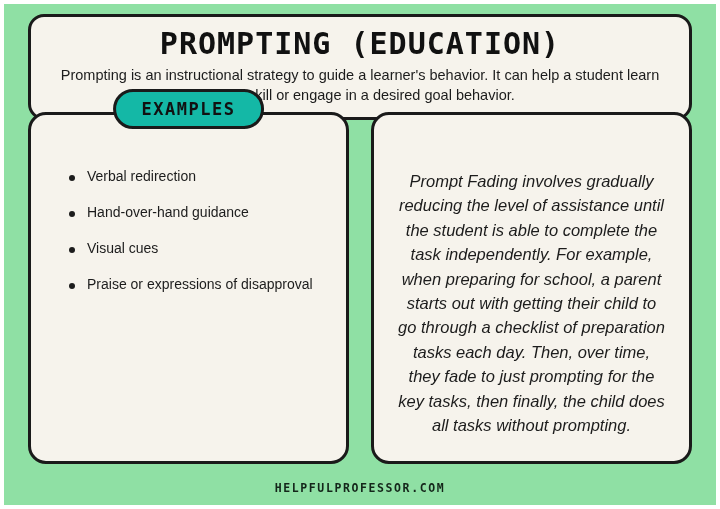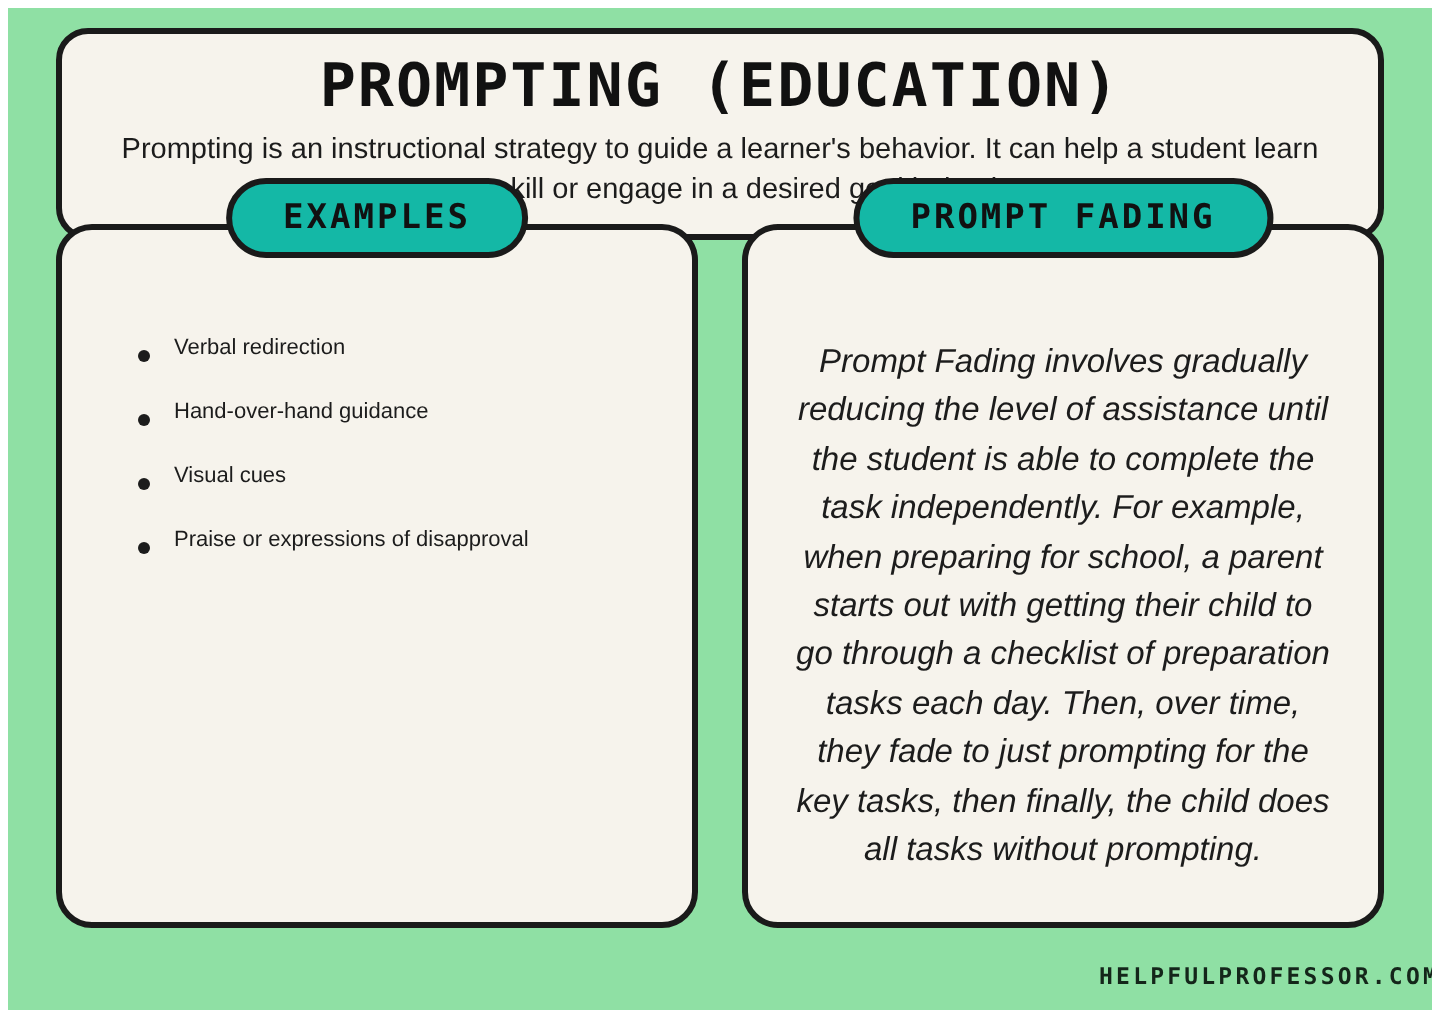--- a/index.html
+++ b/index.html
@@ -98,21 +98,21 @@
     letter-spacing: 1.5px;
     color: #111111;
     white-space: nowrap;
   }
 
   .bullet-list {
     margin: 12px 0 0 0;
     padding: 0 0 0 22px;
     list-style: none;
     font-family: "Liberation Sans", sans-serif;
-    font-size: 11px;
+    font-size: 14px;
     color: #1c1c1c;
   }
   .bullet-list li {
     position: relative;
     padding-left: 18px;
     margin-bottom: 17px;
     line-height: 1.35;
   }
   .bullet-list li::before {
     content: "";
@@ -133,21 +133,21 @@
     text-align: center;
     margin: 14px 6px 0 6px;
     font-style: italic;
   }
 
   .footer {
     position: absolute;
     left: 0;
     right: 0;
     bottom: 14px;
-    text-align: right;
+    text-align: center;
     font-family: "DejaVu Sans Mono", monospace;
     font-weight: bold;
     font-size: 11.5px;
     letter-spacing: 1.6px;
     color: #14261a;
   }
 </style>
 </head>
 <body>
 
@@ -164,21 +164,20 @@
       <div class="panel-header">EXAMPLES</div>
       <ul class="bullet-list">
         <li>Verbal redirection</li>
         <li>Hand-over-hand guidance</li>
         <li>Visual cues</li>
         <li>Praise or expressions of disapproval</li>
       </ul>
     </div>
 
     <div class="panel">
-      <div class="panel-header">PROMPT FADING</div>
       <div class="body-text">Prompt Fading involves gradually reducing the level of assistance until the student is able to complete the task independently. For example, when preparing for school, a parent starts out with getting their child to go through a checklist of preparation tasks each day. Then, over time, they fade to just prompting for the key tasks, then finally, the child does all tasks without prompting.</div>
     </div>
 
   </div>
 
   <div class="footer">HELPFULPROFESSOR.COM</div>
 
 </div>
 
 </body></html>

